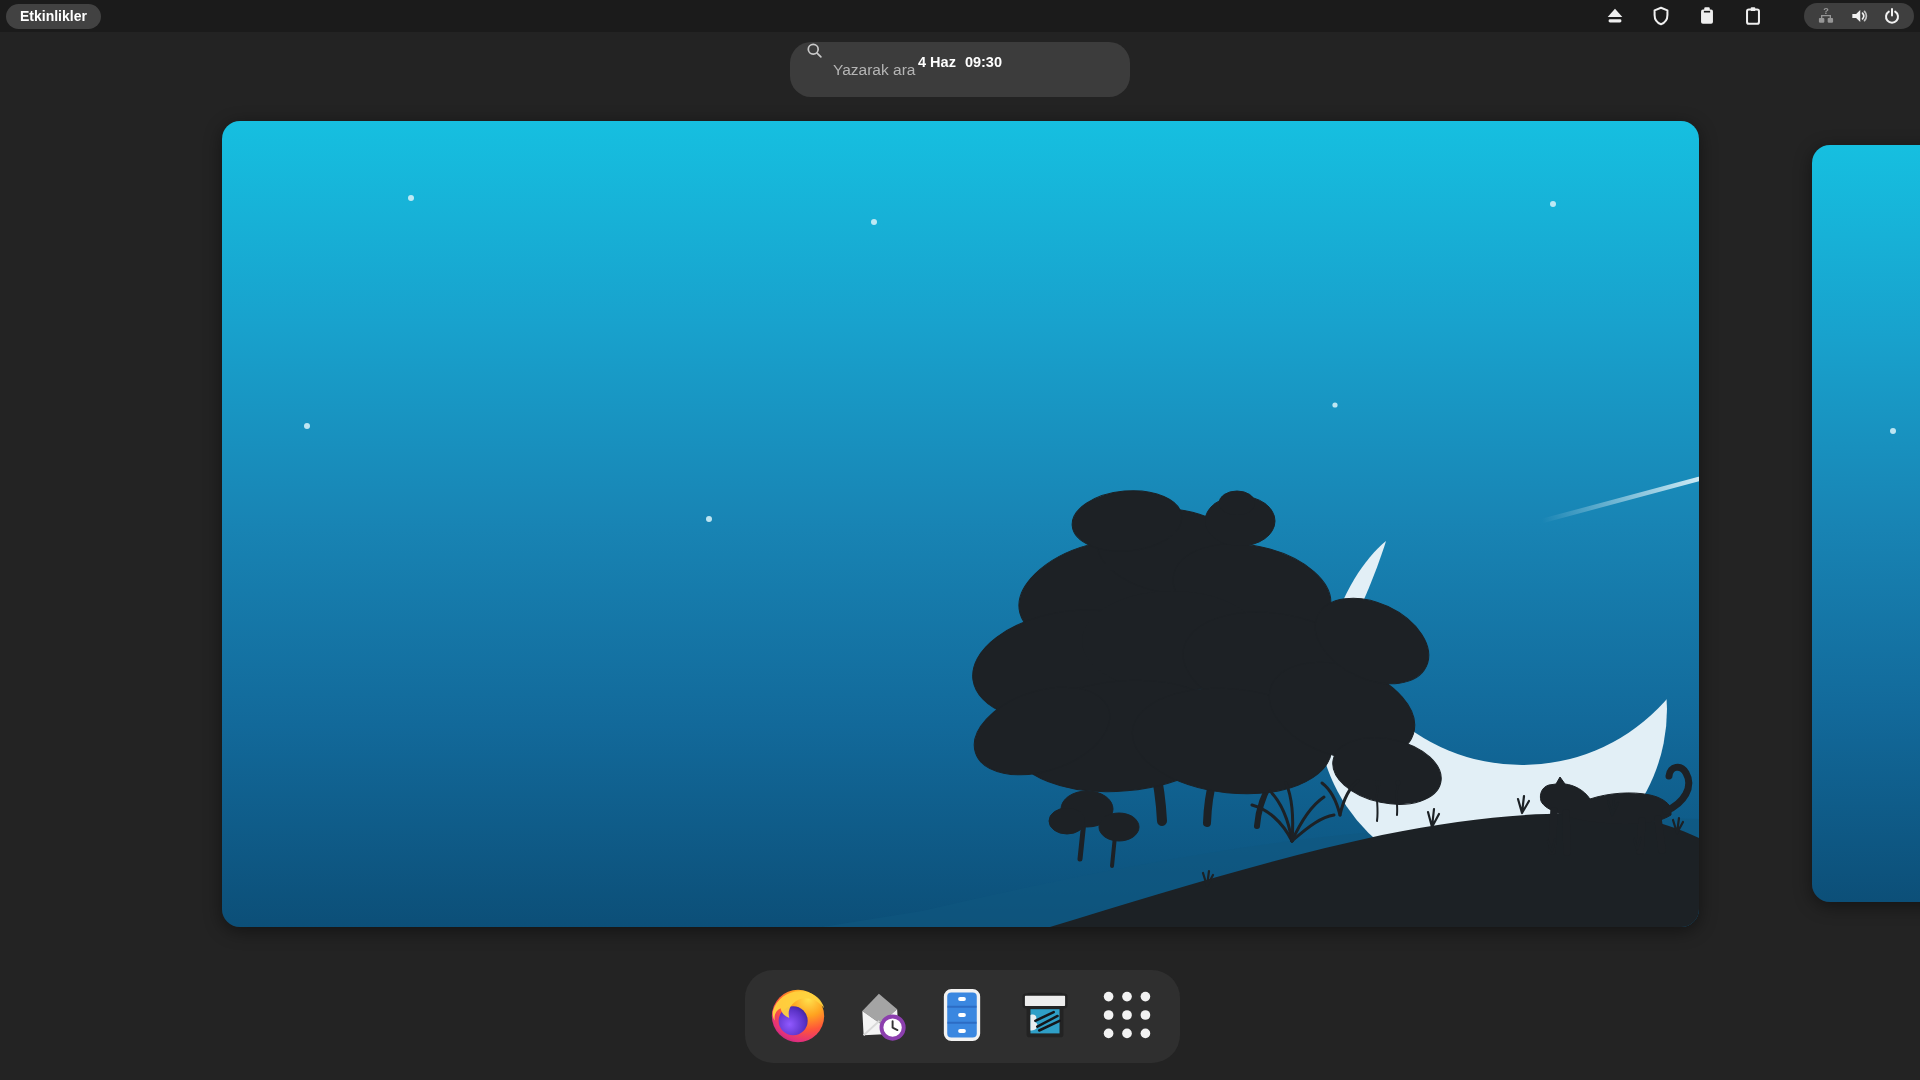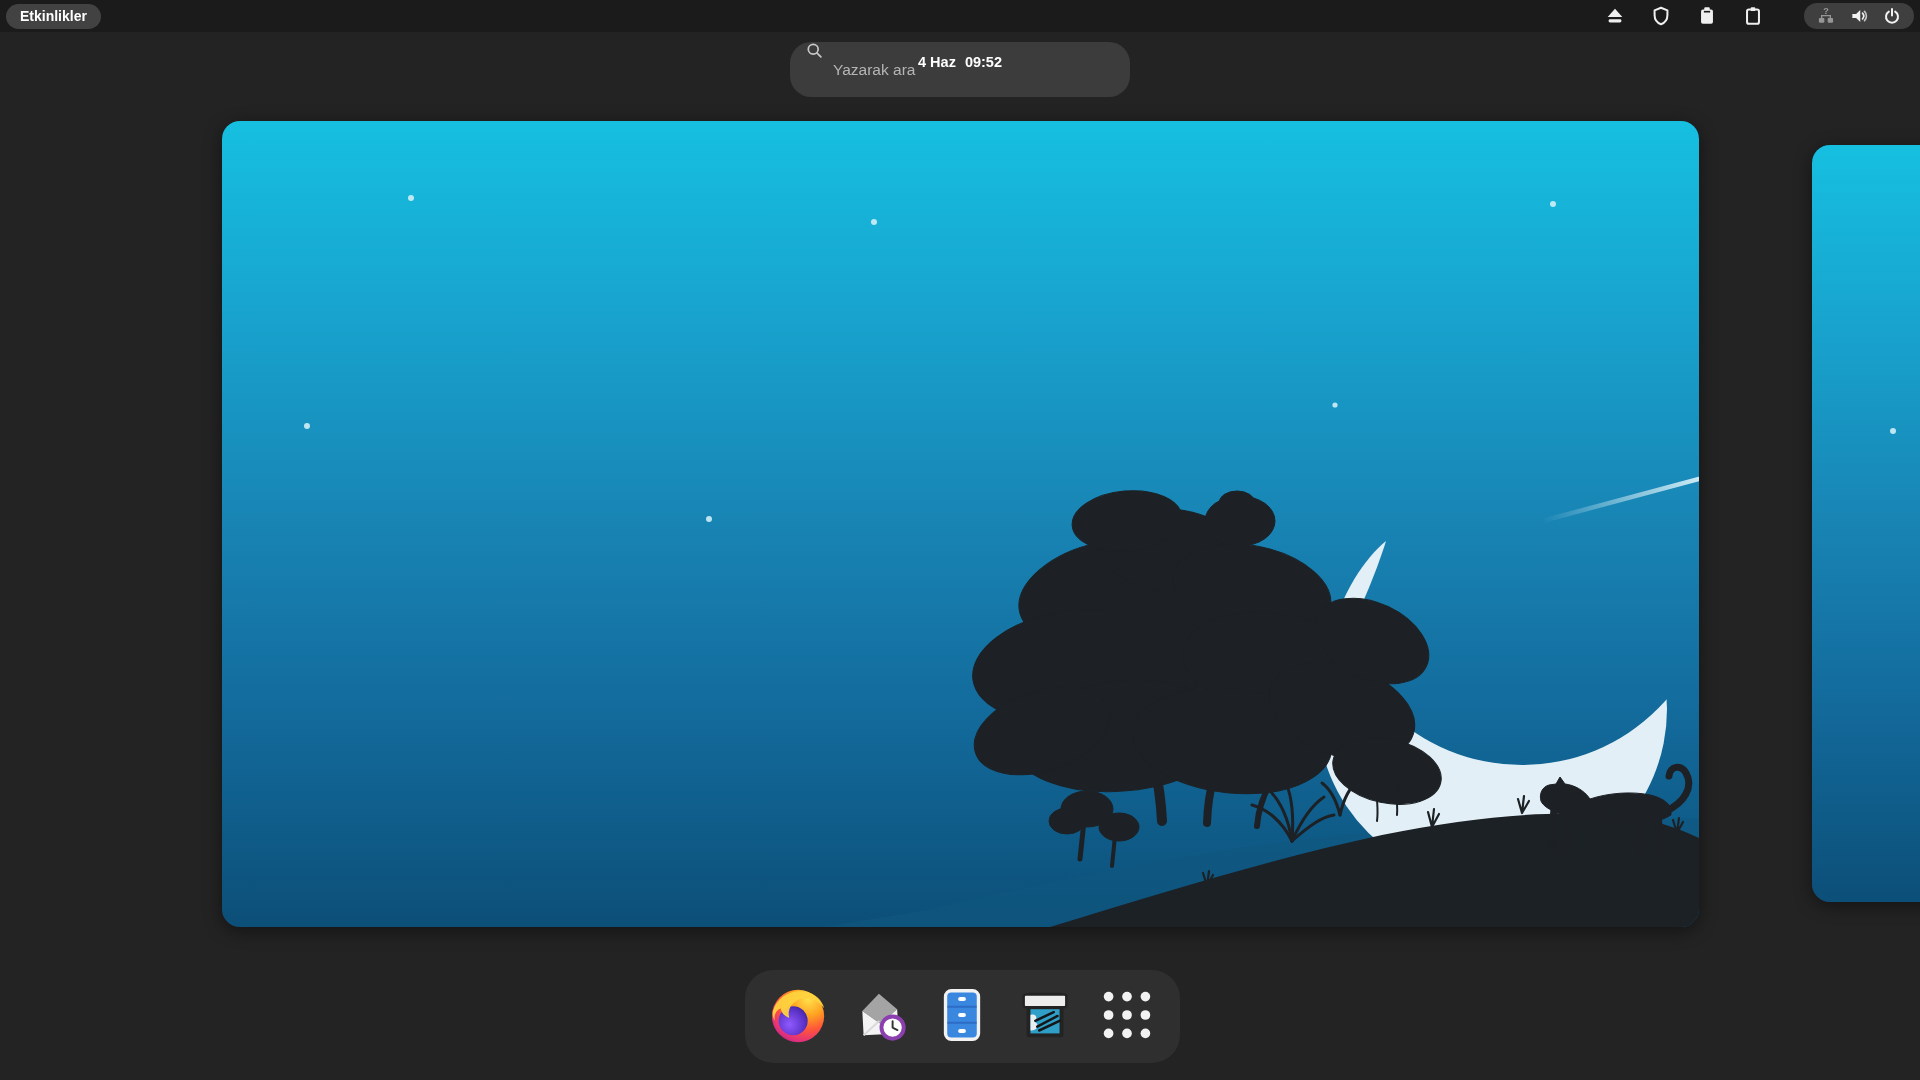--- a/index.html
+++ b/index.html
@@ -93,21 +93,21 @@
   }
 </style>
 </head>
 <body>
 
 <div class="topbar">
   <div class="activities">Etkinlikler</div>
 
   <div class="clock">
     <span>4 Haz</span>
-    <span>09:52</span>
+    <span>09:30</span>
   </div>
 
   <div class="tray">
     <div class="tray-btn">
       <svg width="22" height="22" viewBox="0 0 24 24">
         <path d="M12,4 L20,13 H4 Z" fill="#efefef"></path>
         <rect x="5" y="15.5" width="14" height="3.6" rx="1.6" fill="#efefef"></rect>
       </svg>
     </div>
     <div class="tray-btn">

